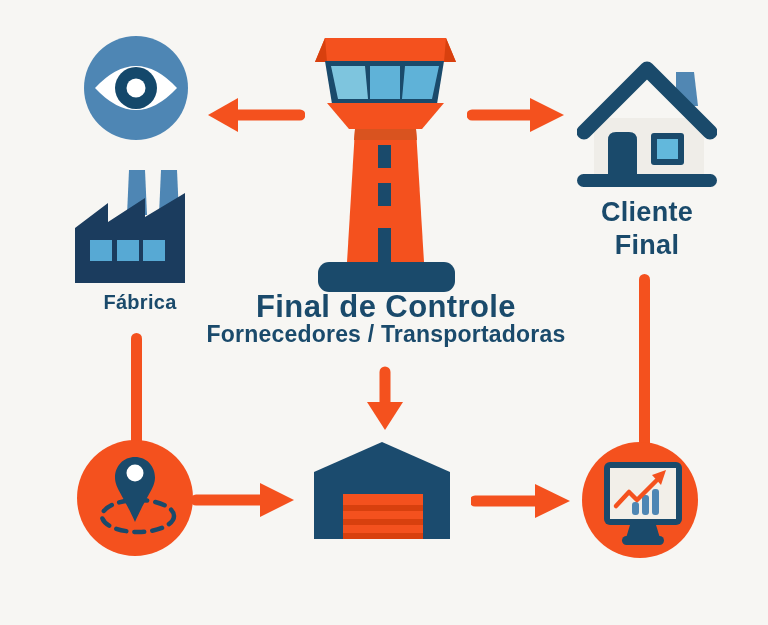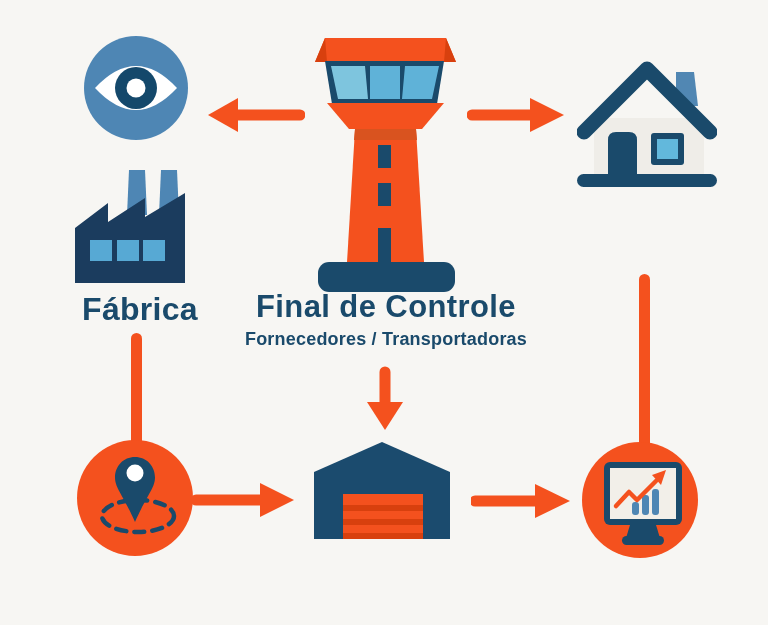--- a/index.html
+++ b/index.html
@@ -5,23 +5,23 @@
   html,body{margin:0;padding:0;}
   .canvas{
     position:relative;width:768px;height:625px;overflow:hidden;
     background:#F7F6F3;
     font-family:"Liberation Sans", sans-serif;
   }
   .abs{position:absolute;}
   .label{
     color:#1A4A6B;font-weight:800;text-align:center;letter-spacing:.3px;
   }
-  .lbl-factory{left:45px;top:291px;width:190px;font-size:32px;}
+  .lbl-factory{left:45px;top:291px;width:190px;font-size:20px;}
   .lbl-title{left:196px;top:289px;width:380px;font-size:31px;letter-spacing:.4px;}
-  .lbl-subtitle{left:186px;top:329px;width:400px;font-size:18px;font-weight:600;letter-spacing:.2px;}
+  .lbl-subtitle{left:186px;top:321px;width:400px;font-size:23px;font-weight:600;letter-spacing:.2px;}
   .lbl-cliente{left:572px;top:196px;width:150px;font-size:27px;line-height:33px;}
   .lbl-cd{left:333px;top:550px;width:100px;font-size:29px;}
   svg{display:block;}
 </style>
 </head>
 <body>
 
 <div class="canvas">
 
   <svg class="abs" style="left:84px;top:36px;" width="104" height="104" viewBox="0 0 104 104">
@@ -73,20 +73,24 @@
     <polygon points="86,0 102,0 104,45 84,45" fill="#4E86B4"></polygon>
     <polygon points="0,113 0,58 33,33 33,52 70,28 70,47 110,23 110,113" fill="#1B3C5E"></polygon>
     <rect x="15" y="70" width="22" height="21" fill="#57A9D4"></rect>
     <rect x="42" y="70" width="22" height="21" fill="#57A9D4"></rect>
     <rect x="68" y="70" width="22" height="21" fill="#57A9D4"></rect>
   </svg>
 
   <div class="abs label lbl-factory">Fábrica</div>
   <div class="abs label lbl-title">Final de Controle</div>
   <div class="abs label lbl-subtitle">Fornecedores / Transportadoras</div>
+  <div class="abs label lbl-cliente">
+    <span style="display:block">Cliente</span>
+    <span style="display:block">Final</span>
+  </div>
 
   <svg class="abs" style="left:365px;top:366px;" width="40" height="66" viewBox="0 0 40 66">
     <line x1="20" y1="6" x2="20" y2="36" stroke="#F4511E" stroke-width="11" stroke-linecap="round"></line>
     <polygon points="20,64 2,36 38,36" fill="#F4511E"></polygon>
   </svg>
 
   <svg class="abs" style="left:131px;top:333px;" width="11" height="115" viewBox="0 0 11 115">
     <rect x="0" y="0" width="11" height="115" rx="5.5" fill="#F4511E"></rect>
   </svg>
 

